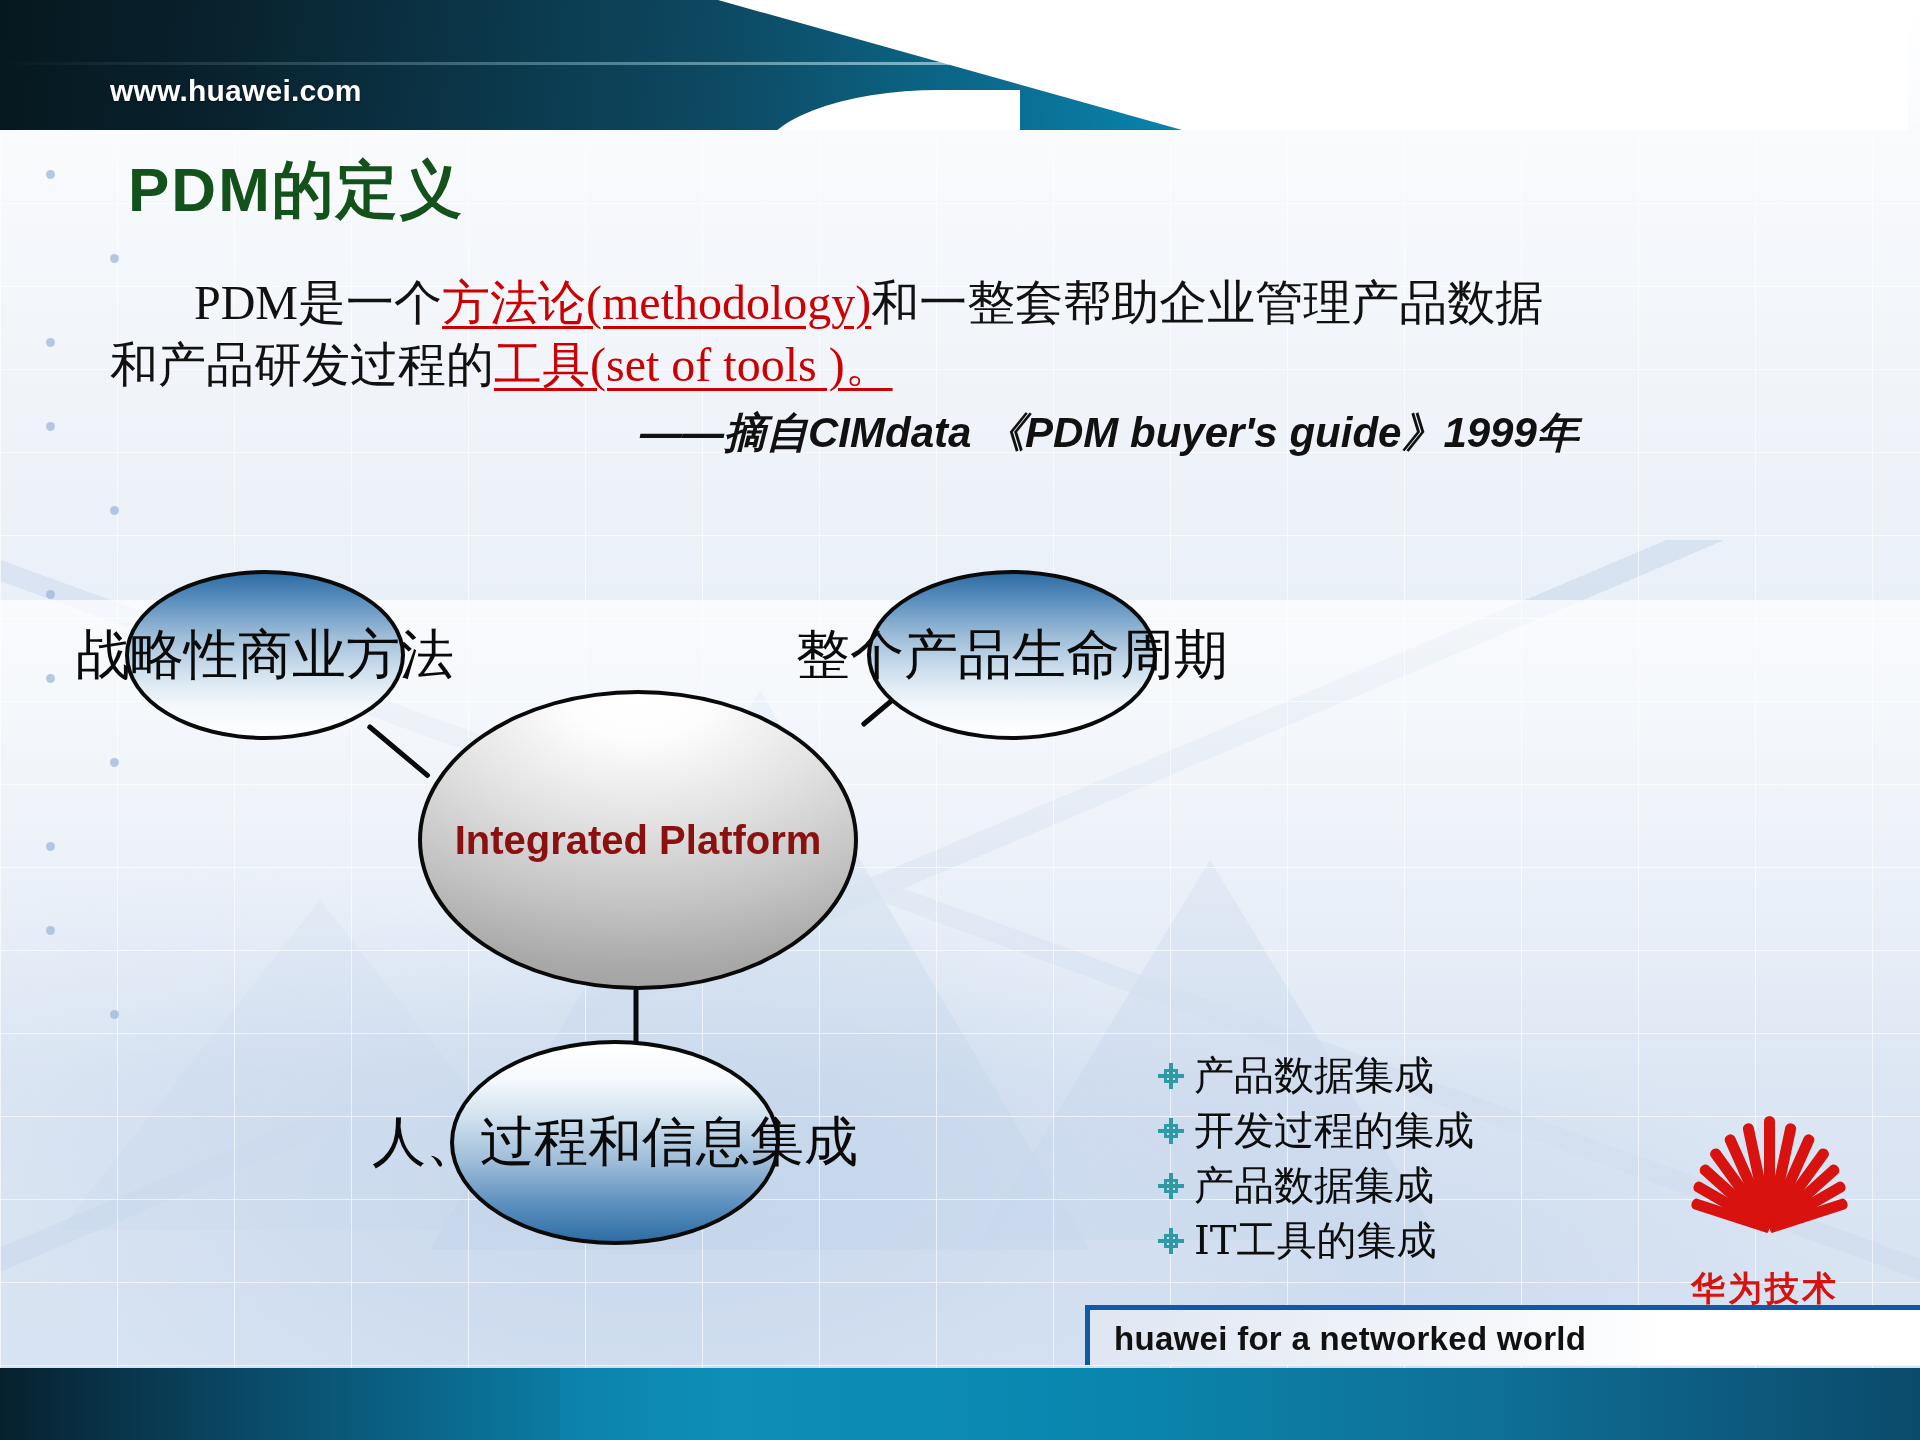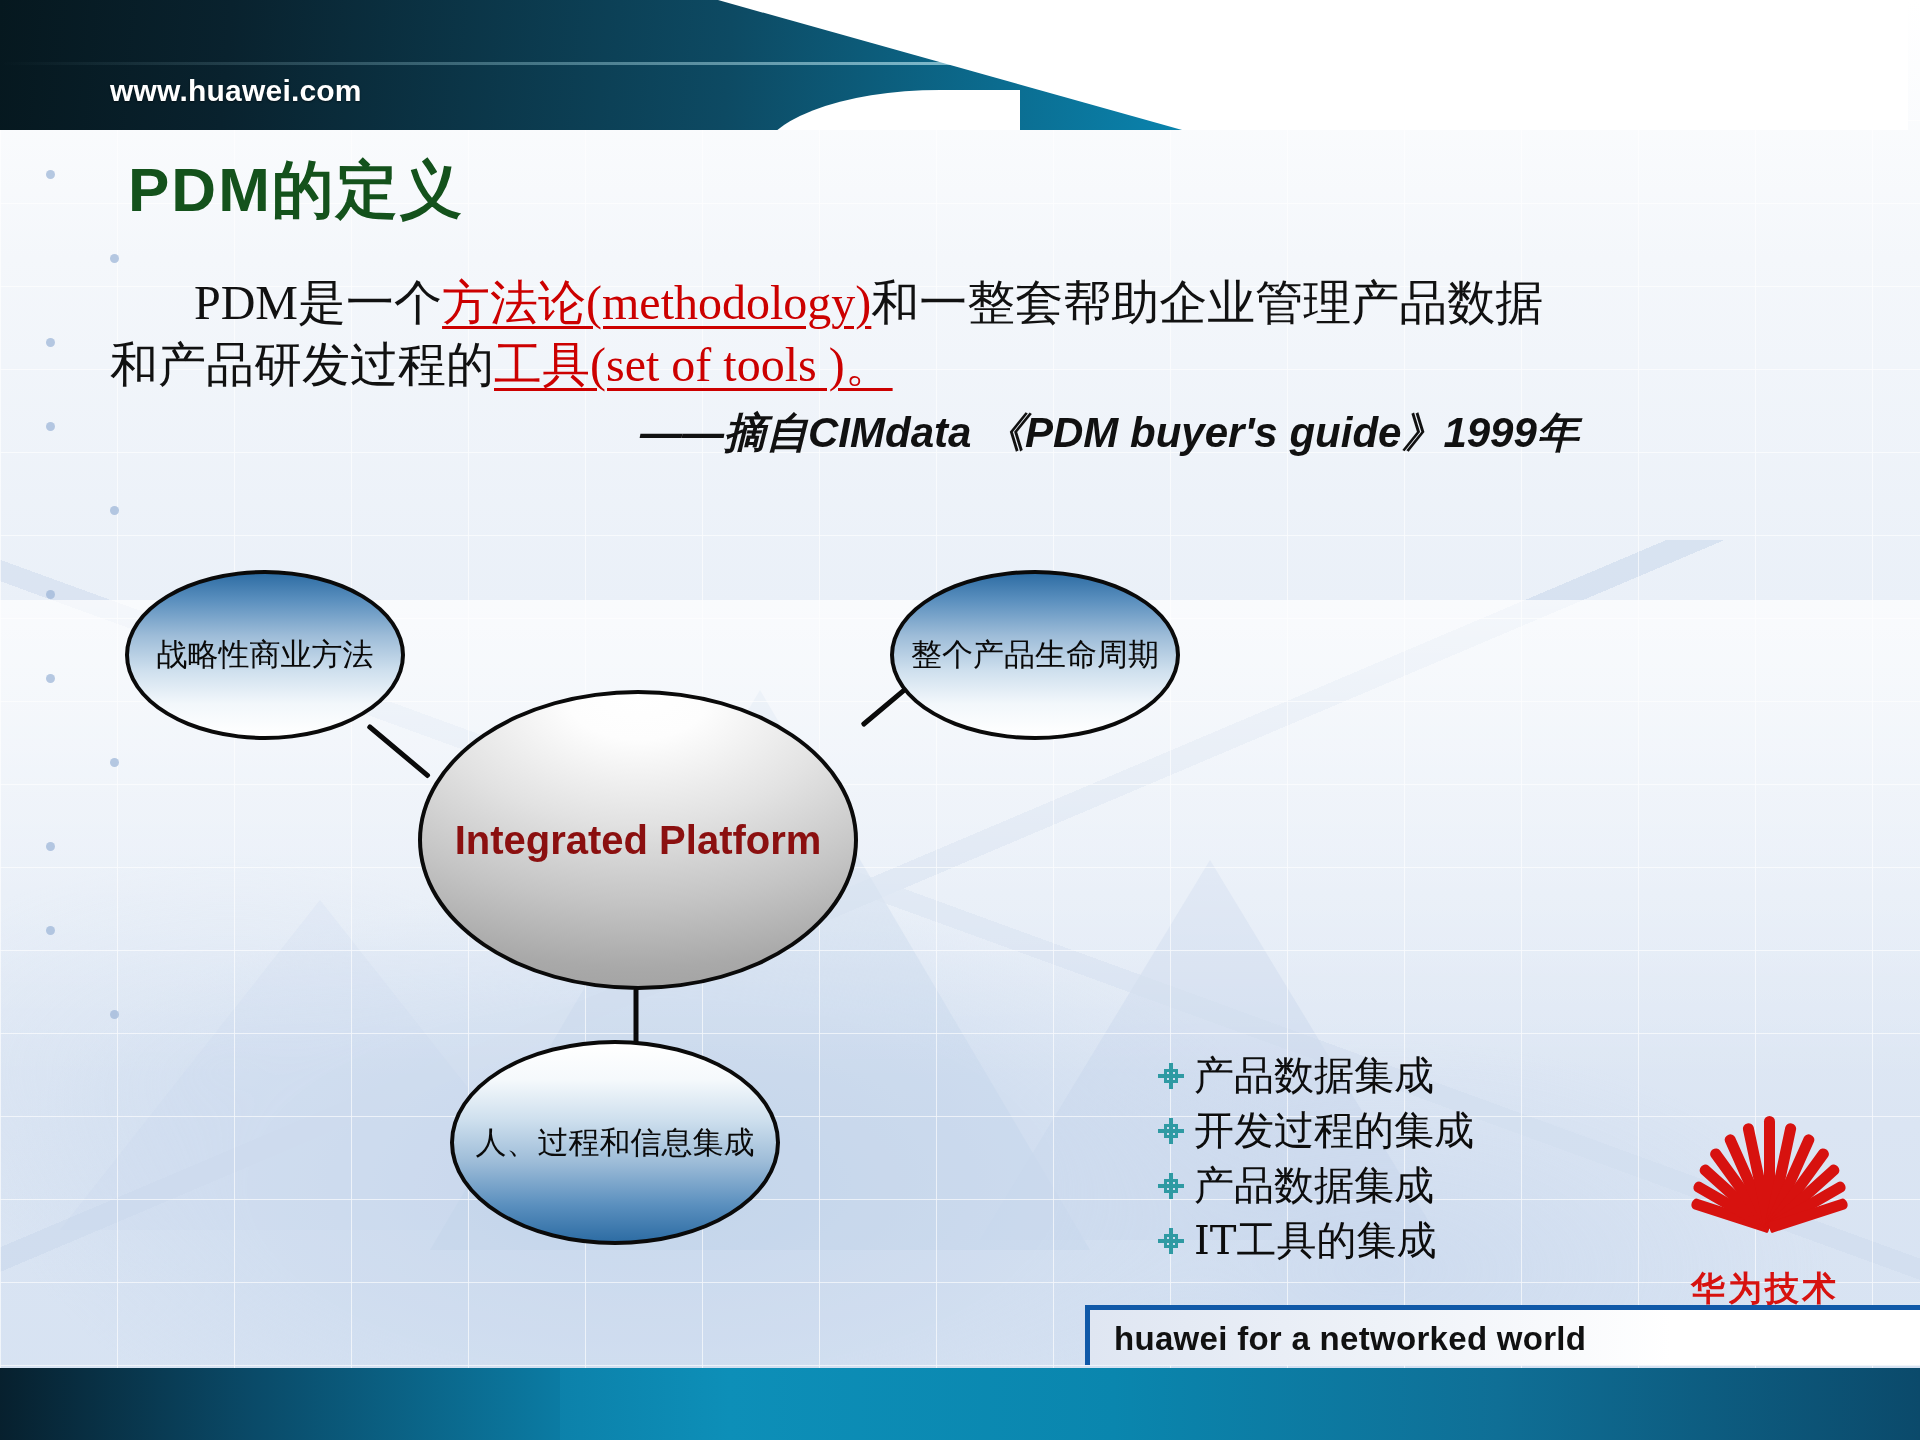--- a/index.html
+++ b/index.html
@@ -121,25 +121,25 @@
     box-sizing:border-box;
   }
   .node.blue{
     background:linear-gradient(180deg,#2e6da4 0%,#5a8fbe 16%,#9dbcd8 38%,#cfe0ee 60%,#f2f7fb 80%,#ffffff 100%);
   }
   .node.blue-up{
     background:linear-gradient(0deg,#2e6da4 0%,#5a8fbe 18%,#9dbcd8 40%,#cfe0ee 62%,#f5f9fc 82%,#ffffff 100%);
   }
   .node-label{
     font-family:"DejaVu Serif","Liberation Serif",serif;
-    font-size:31px;color:#0a0a0a;line-height:1.15;white-space:nowrap;
+    font-size:54px;color:#0a0a0a;line-height:1.15;white-space:nowrap;
   }
 
   #node-strategy{left:125px;top:570px;width:280px;height:170px;}
-  #node-lifecycle{left:890px;top:570px;width:290px;height:170px;}
+  #node-lifecycle{left:867px;top:570px;width:290px;height:170px;}
   #node-people{left:450px;top:1040px;width:330px;height:205px;}
 
   #node-center{
     left:418px;top:690px;width:440px;height:300px;
     background:radial-gradient(ellipse 140% 130% at 50% 0%,#ffffff 0%,#fdfdfd 12%,#e2e2e2 34%,#c4c4c4 55%,#a9a9a9 72%,#9b9b9b 88%,#b4b4b4 100%);
     flex-direction:column;gap:16px;
   }
   .center-cn{
     font-family:"DejaVu Sans","Liberation Sans",sans-serif;
     font-size:40px;color:#a31212;white-space:nowrap;

